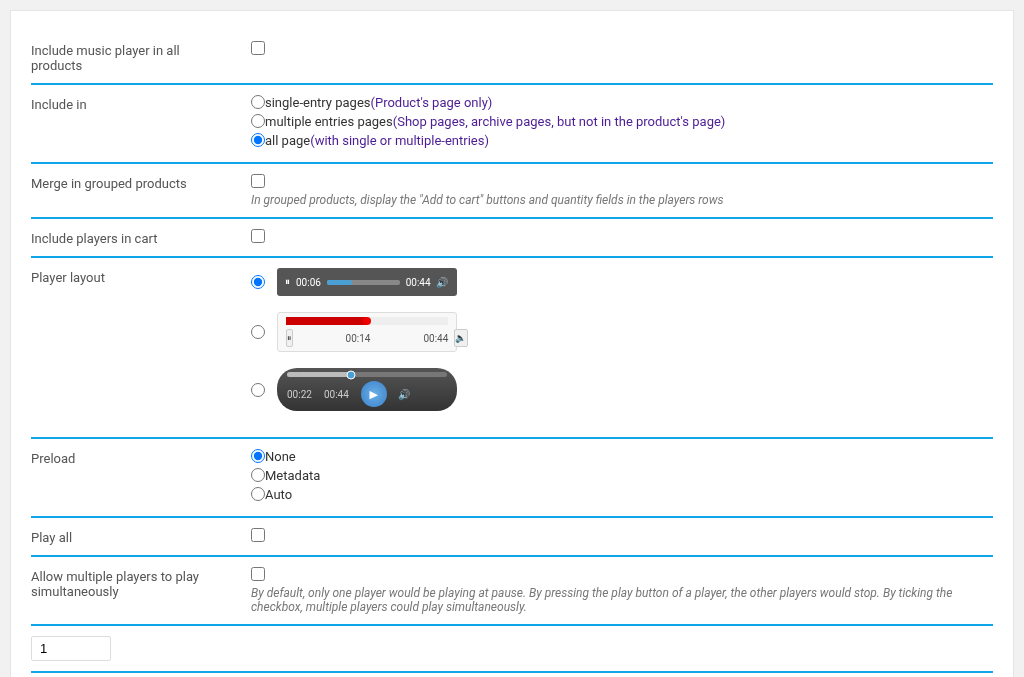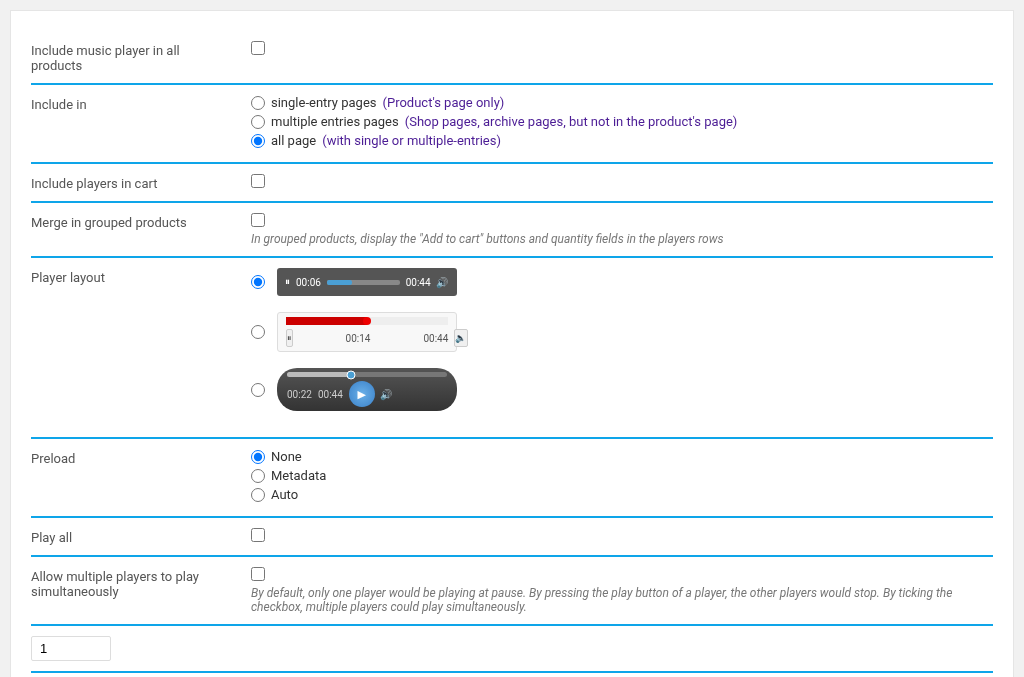--- a/index.html
+++ b/index.html
@@ -28,22 +28,22 @@
       padding-right: 20px;
       padding-top: 2px;
       font-size: 13px;
       color: #555;
     }
     .control-col {
       flex: 1;
     }
     .control-col label {
       display: flex;
-      align-items: center;
-      gap: 6px;
+      align-items: flex-start;
+      gap: 0;
       margin-bottom: 4px;
       font-size: 13px;
       cursor: pointer;
     }
     .control-col label input[type="radio"],
     .control-col label input[type="checkbox"] {
       margin: 0;
       cursor: pointer;
     }
     .italic-label {
@@ -194,21 +194,21 @@
       transform: translate(-50%, -50%);
       width: 9px;
       height: 9px;
       background: #4a9fd4;
       border-radius: 50%;
       border: 1px solid #fff;
     }
     .player-bar-3-bottom {
       display: flex;
       align-items: center;
-      gap: 6px;
+      gap: 12px;
     }
     .time-text-light {
       font-size: 10px;
       color: #ccc;
     }
     .play-btn-large {
       width: 26px;
       height: 26px;
       background: radial-gradient(circle, #6ab0e8, #3a80c8);
       border-radius: 50%;
@@ -267,31 +267,31 @@
       </label>
       <label>
         <input type="radio" name="include_in" checked="" style="">
         <span>all page </span>
           <span class="italic-label">(with single or multiple-entries)</span>
       </label>
     </div>
   </div>
 
   <div class="row">
+    <div class="label-col">Merge in grouped products</div>
+    <div class="control-col">
+      <input type="checkbox" style="">
+      <div class="hint-text">In grouped products, display the "Add to cart" buttons and quantity fields in the players rows</div>
+    </div>
+  </div>
+
+  <div class="row">
     <div class="label-col">Include players in cart</div>
     <div class="control-col">
       <input type="checkbox" style="">
-    </div>
-  </div>
-
-  <div class="row">
-    <div class="label-col">Merge in grouped products</div>
-    <div class="control-col">
-      <input type="checkbox" style="">
-      <div class="hint-text">In grouped products, display the "Add to cart" buttons and quantity fields in the players rows</div>
     </div>
   </div>
 
   <div class="row">
     <div class="label-col">Player layout</div>
     <div class="control-col">
 
       <div class="player-option">
         <input type="radio" name="player_layout" checked="" style="">
         <div class="player-bar-1">

